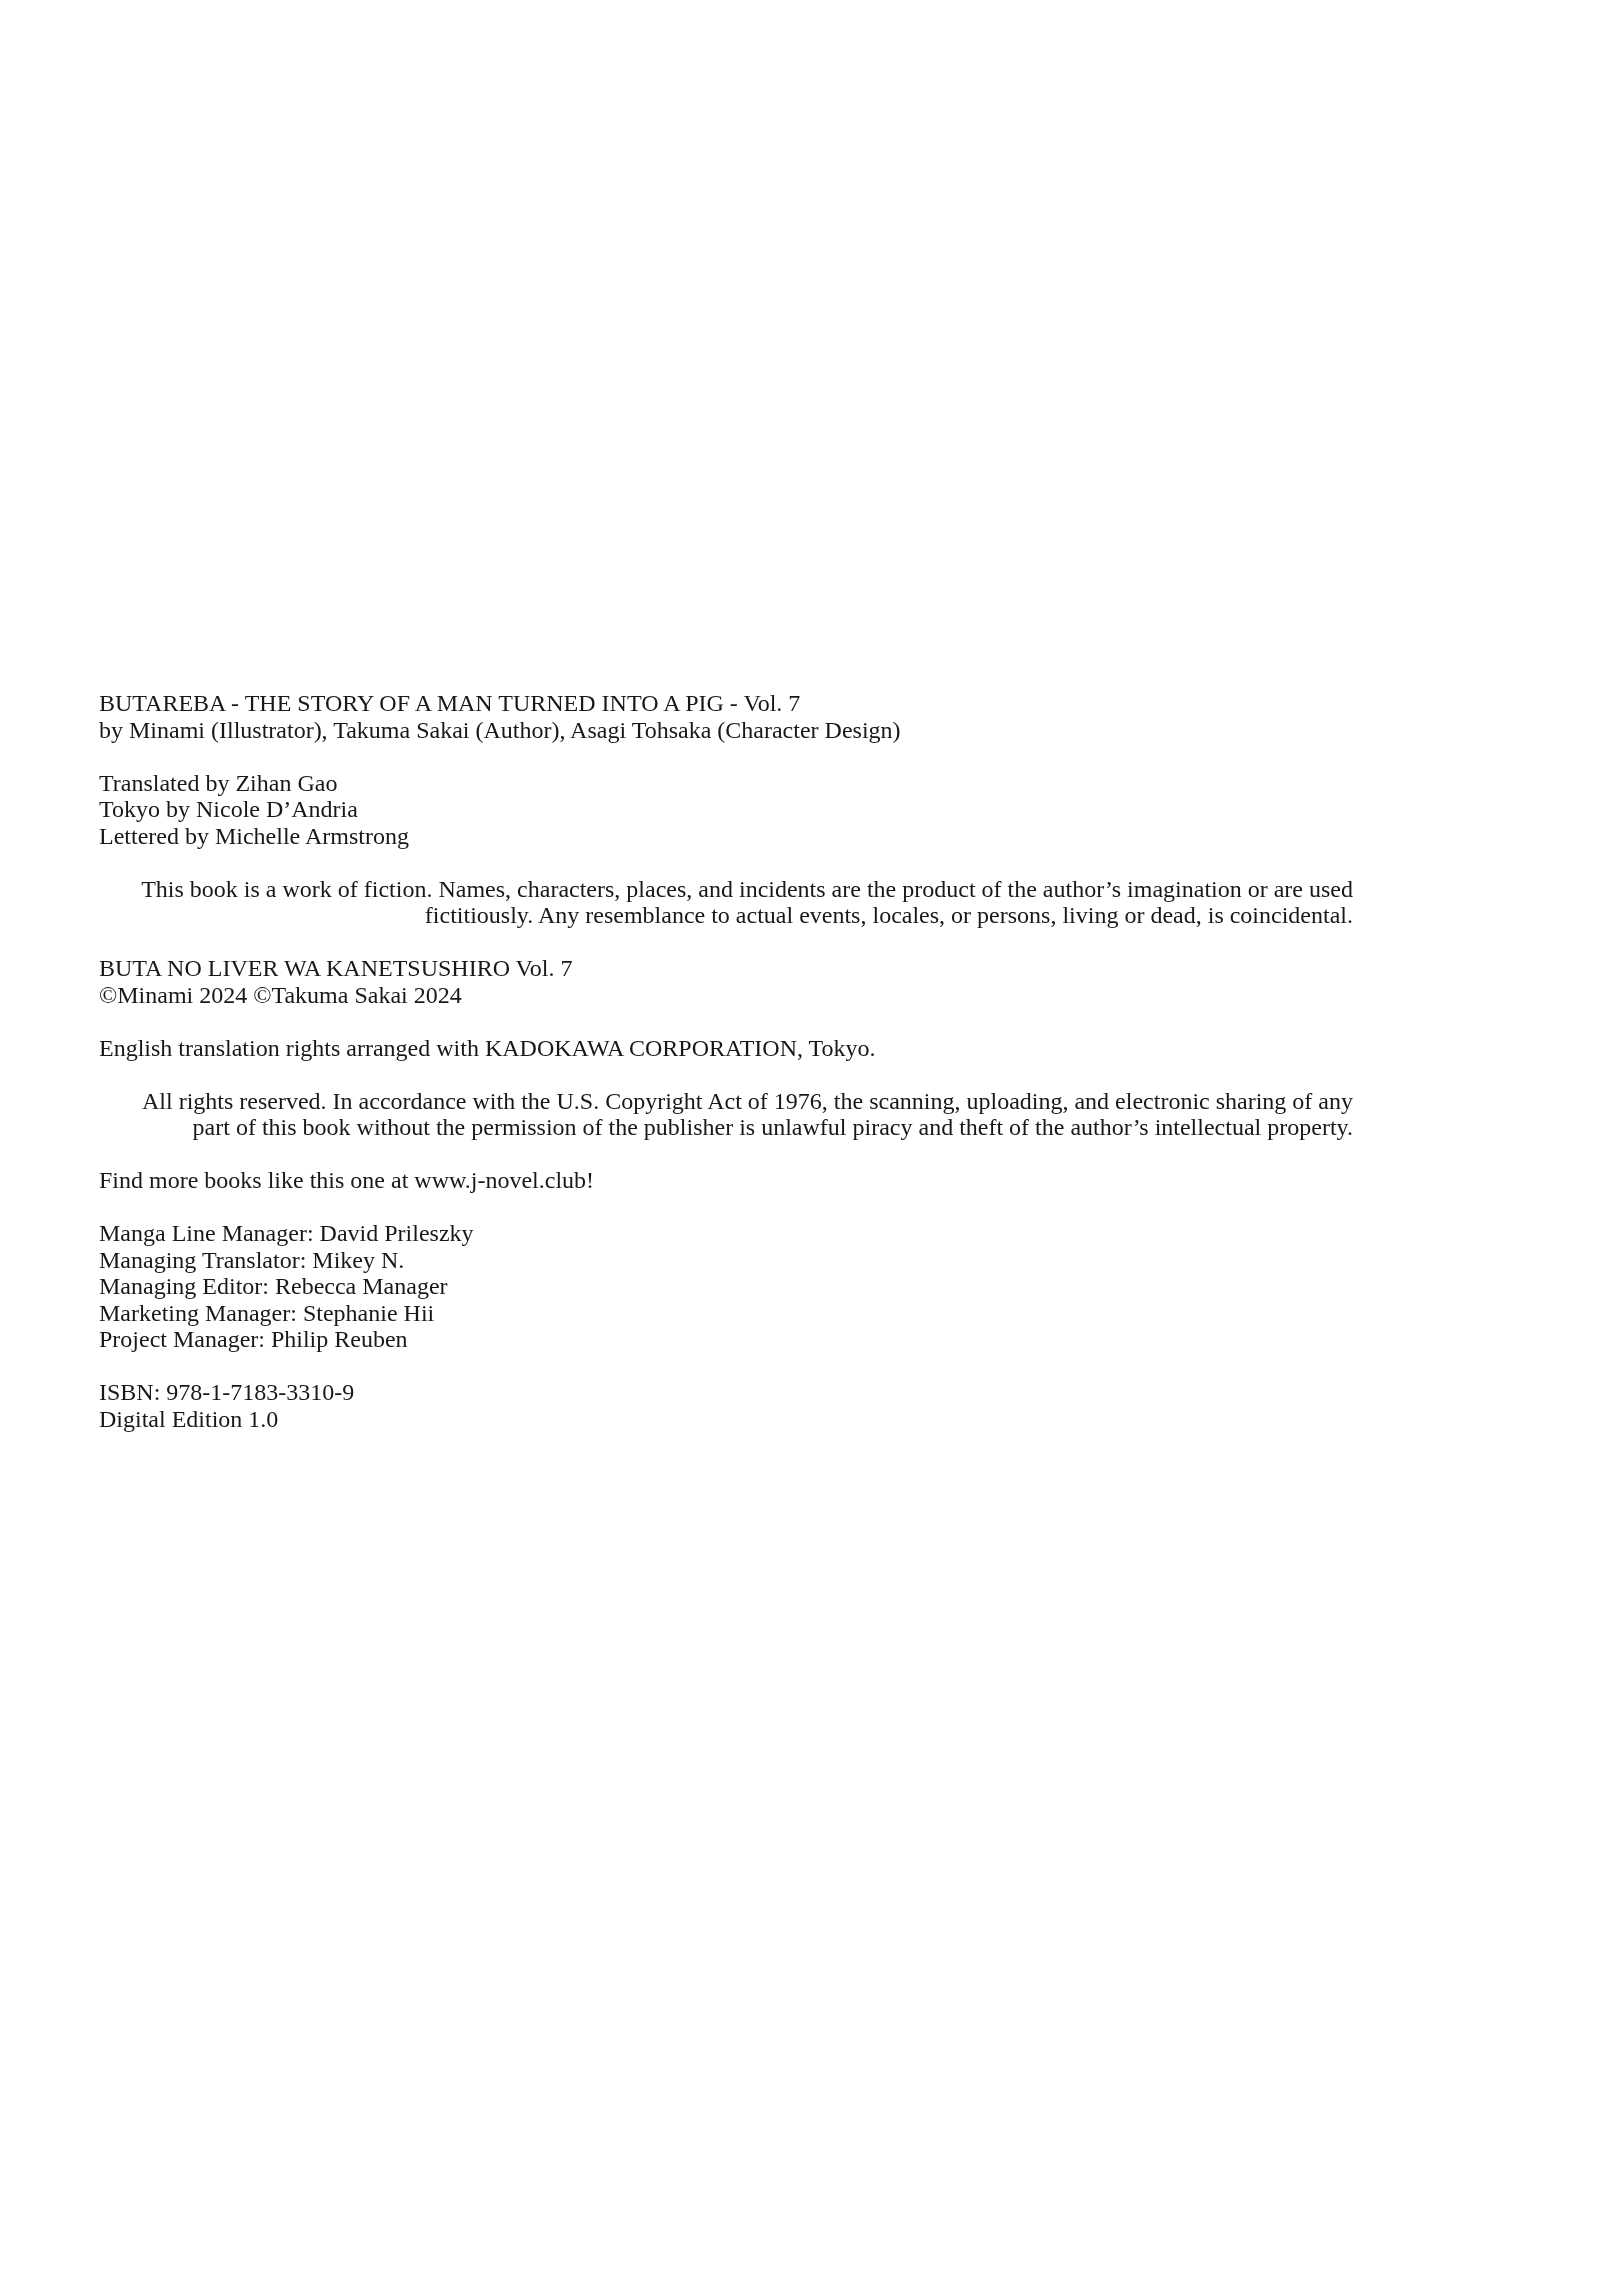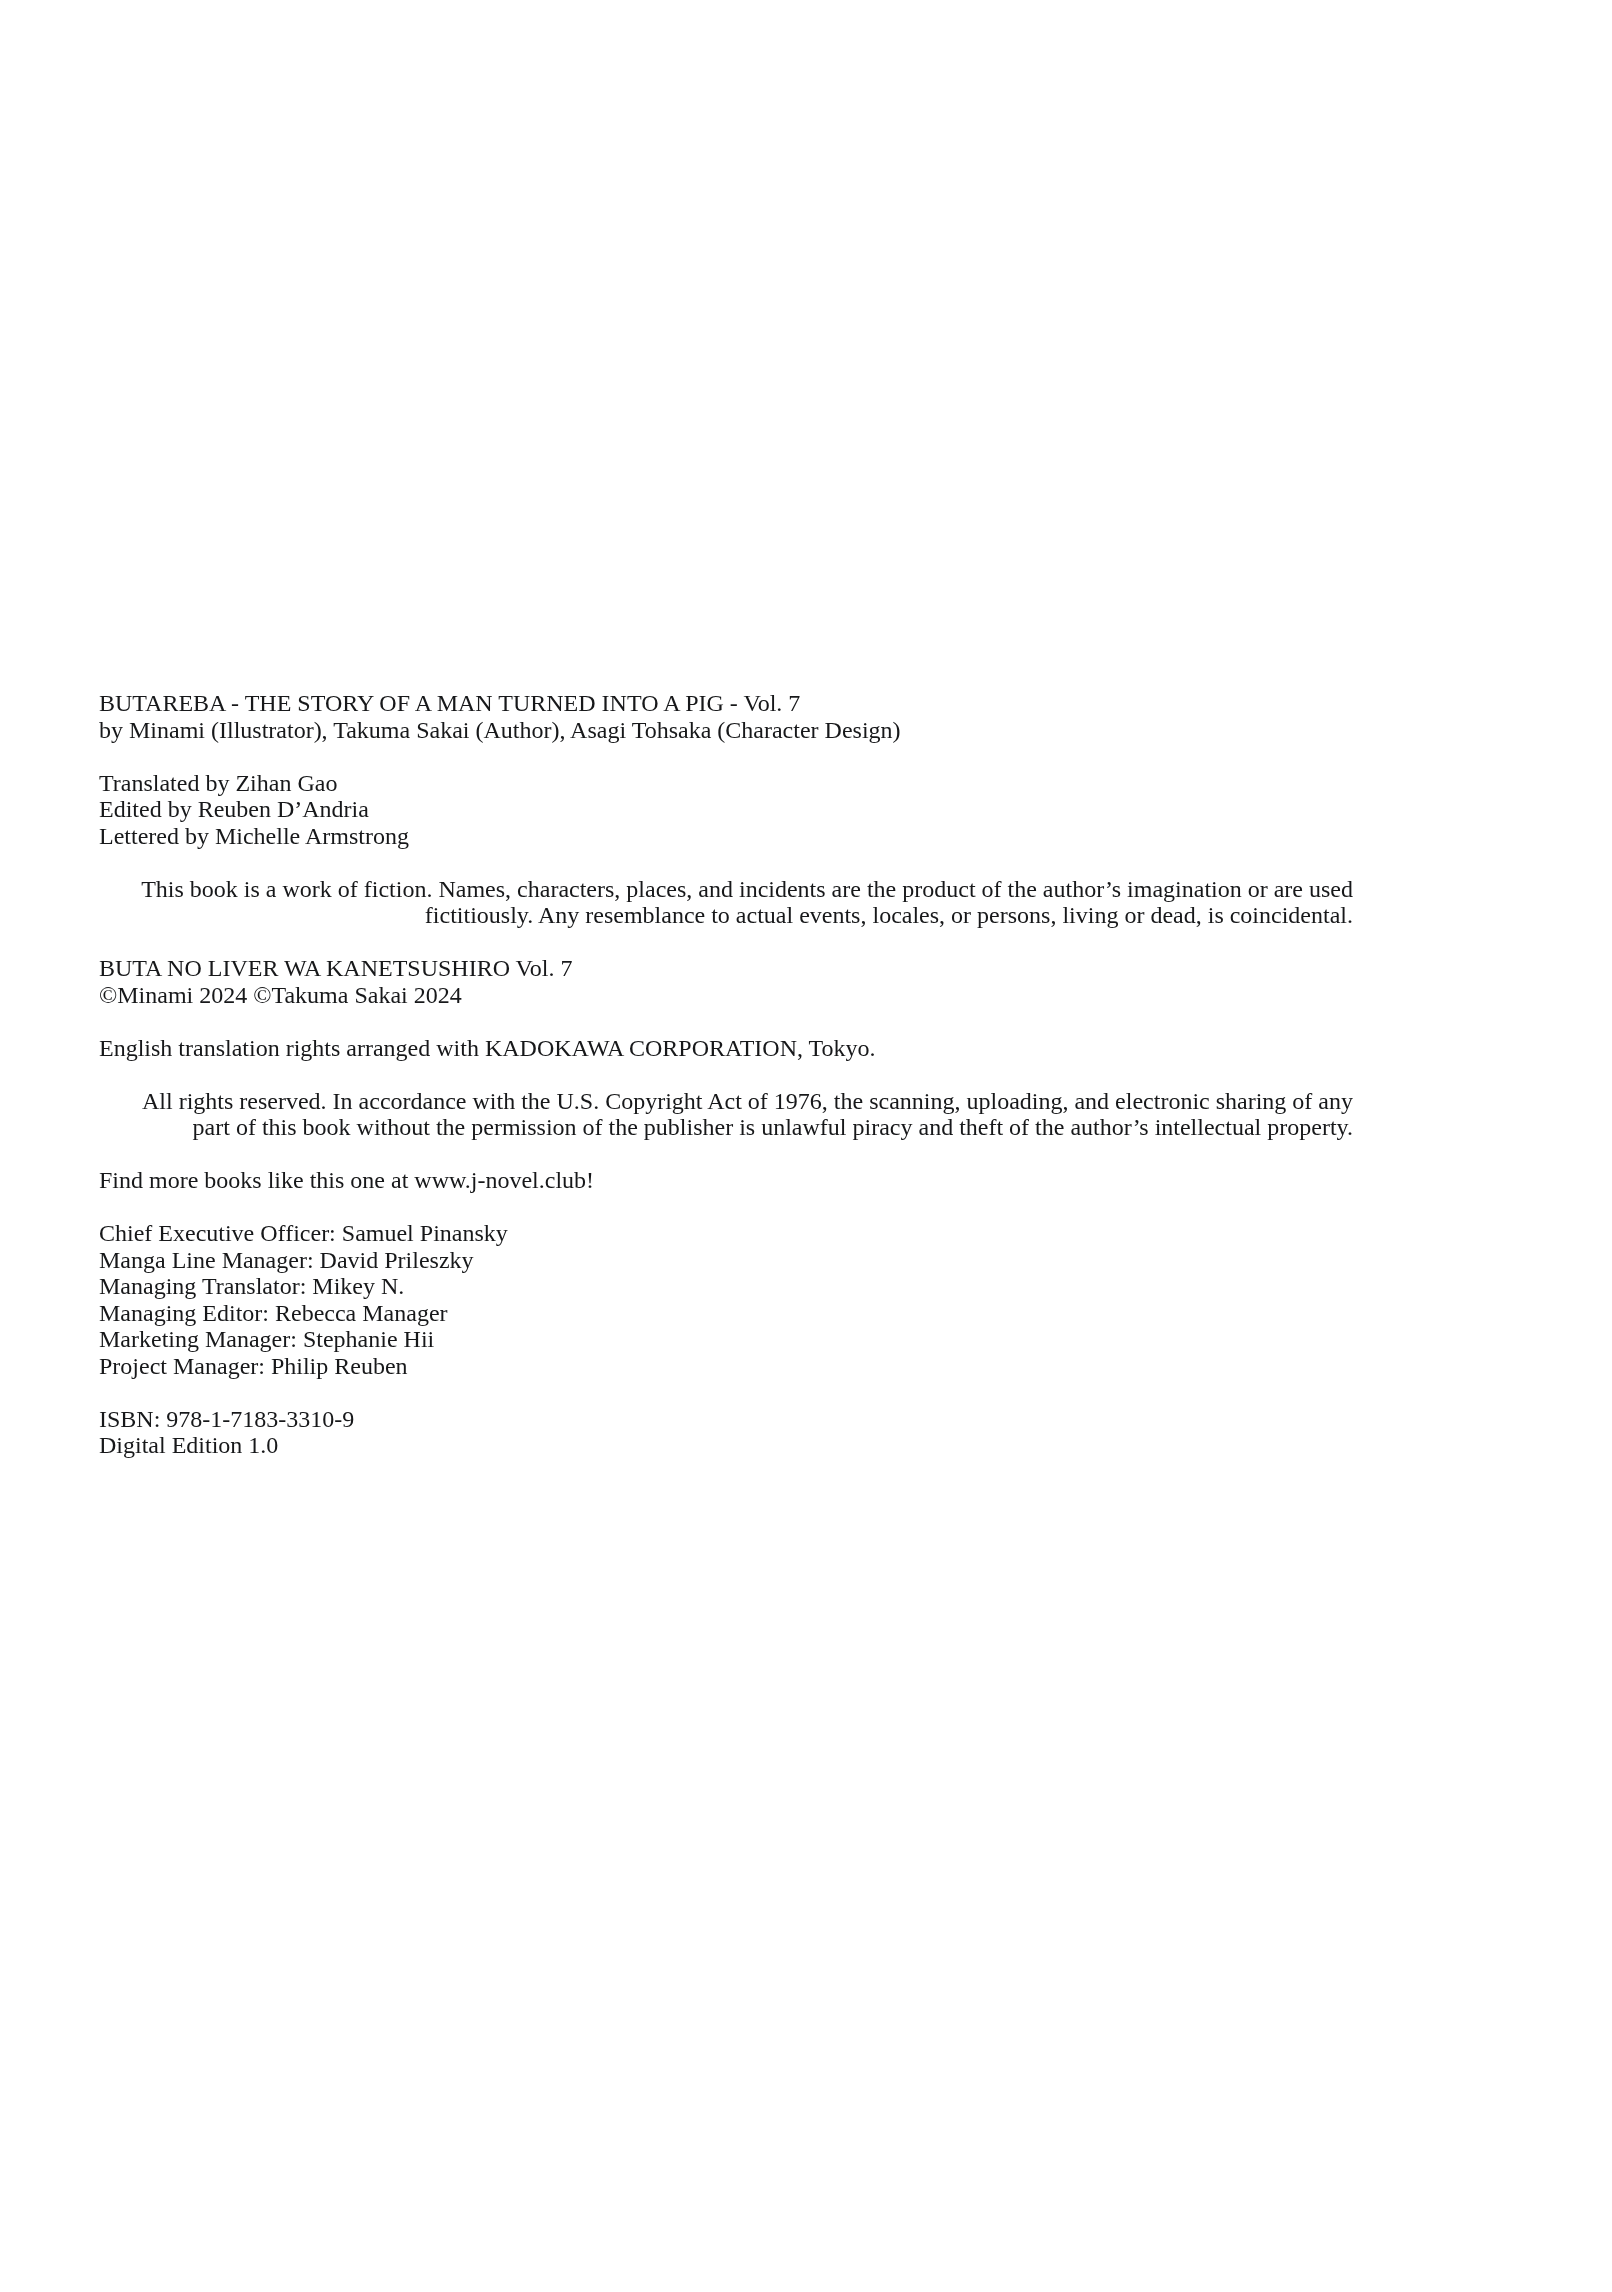--- a/index.html
+++ b/index.html
@@ -62,21 +62,21 @@
 
   <div class="colophon">
 
     <div class="block">
       <span class="line">BUTAREBA - THE STORY OF A MAN TURNED INTO A PIG - Vol. 7</span>
       <span class="line">by Minami (Illustrator), Takuma Sakai (Author), Asagi Tohsaka (Character Design)</span>
     </div>
 
     <div class="block">
       <span class="line">Translated by Zihan Gao</span>
-      <span class="line">Edited by Reuben D’Andria</span>
+      <span class="line">Tokyo by Nicole D’Andria</span>
       <span class="line">Lettered by Michelle Armstrong</span>
     </div>
 
     <div class="block">
       <span class="para para-wide">This book is a work of fiction. Names, characters, places, and incidents are the product of the author’s imagination or are used fictitiously. Any resemblance to actual events, locales, or persons, living or dead, is coincidental.</span>
     </div>
 
     <div class="block">
       <span class="line">BUTA NO LIVER WA KANETSUSHIRO Vol. 7</span>
       <span class="line">©Minami 2024 ©Takuma Sakai 2024</span>
@@ -88,21 +88,20 @@
 
     <div class="block">
       <span class="para para-wide">All rights reserved. In accordance with the U.S. Copyright Act of 1976, the scanning, uploading, and electronic sharing of any part of this book without the permission of the publisher is unlawful piracy and theft of the author’s intellectual property.</span>
     </div>
 
     <div class="block">
       <span class="line">Find more books like this one at www.j-novel.club!</span>
     </div>
 
     <div class="block">
-      <span class="line">Chief Executive Officer: Samuel Pinansky</span>
       <span class="line">Manga Line Manager: David Prileszky</span>
       <span class="line">Managing Translator: Mikey N.</span>
       <span class="line">Managing Editor: Rebecca Manager</span>
       <span class="line">Marketing Manager: Stephanie Hii</span>
       <span class="line">Project Manager: Philip Reuben</span>
     </div>
 
     <div class="block">
       <span class="line">ISBN: 978-1-7183-3310-9</span>
       <span class="line">Digital Edition 1.0</span>

